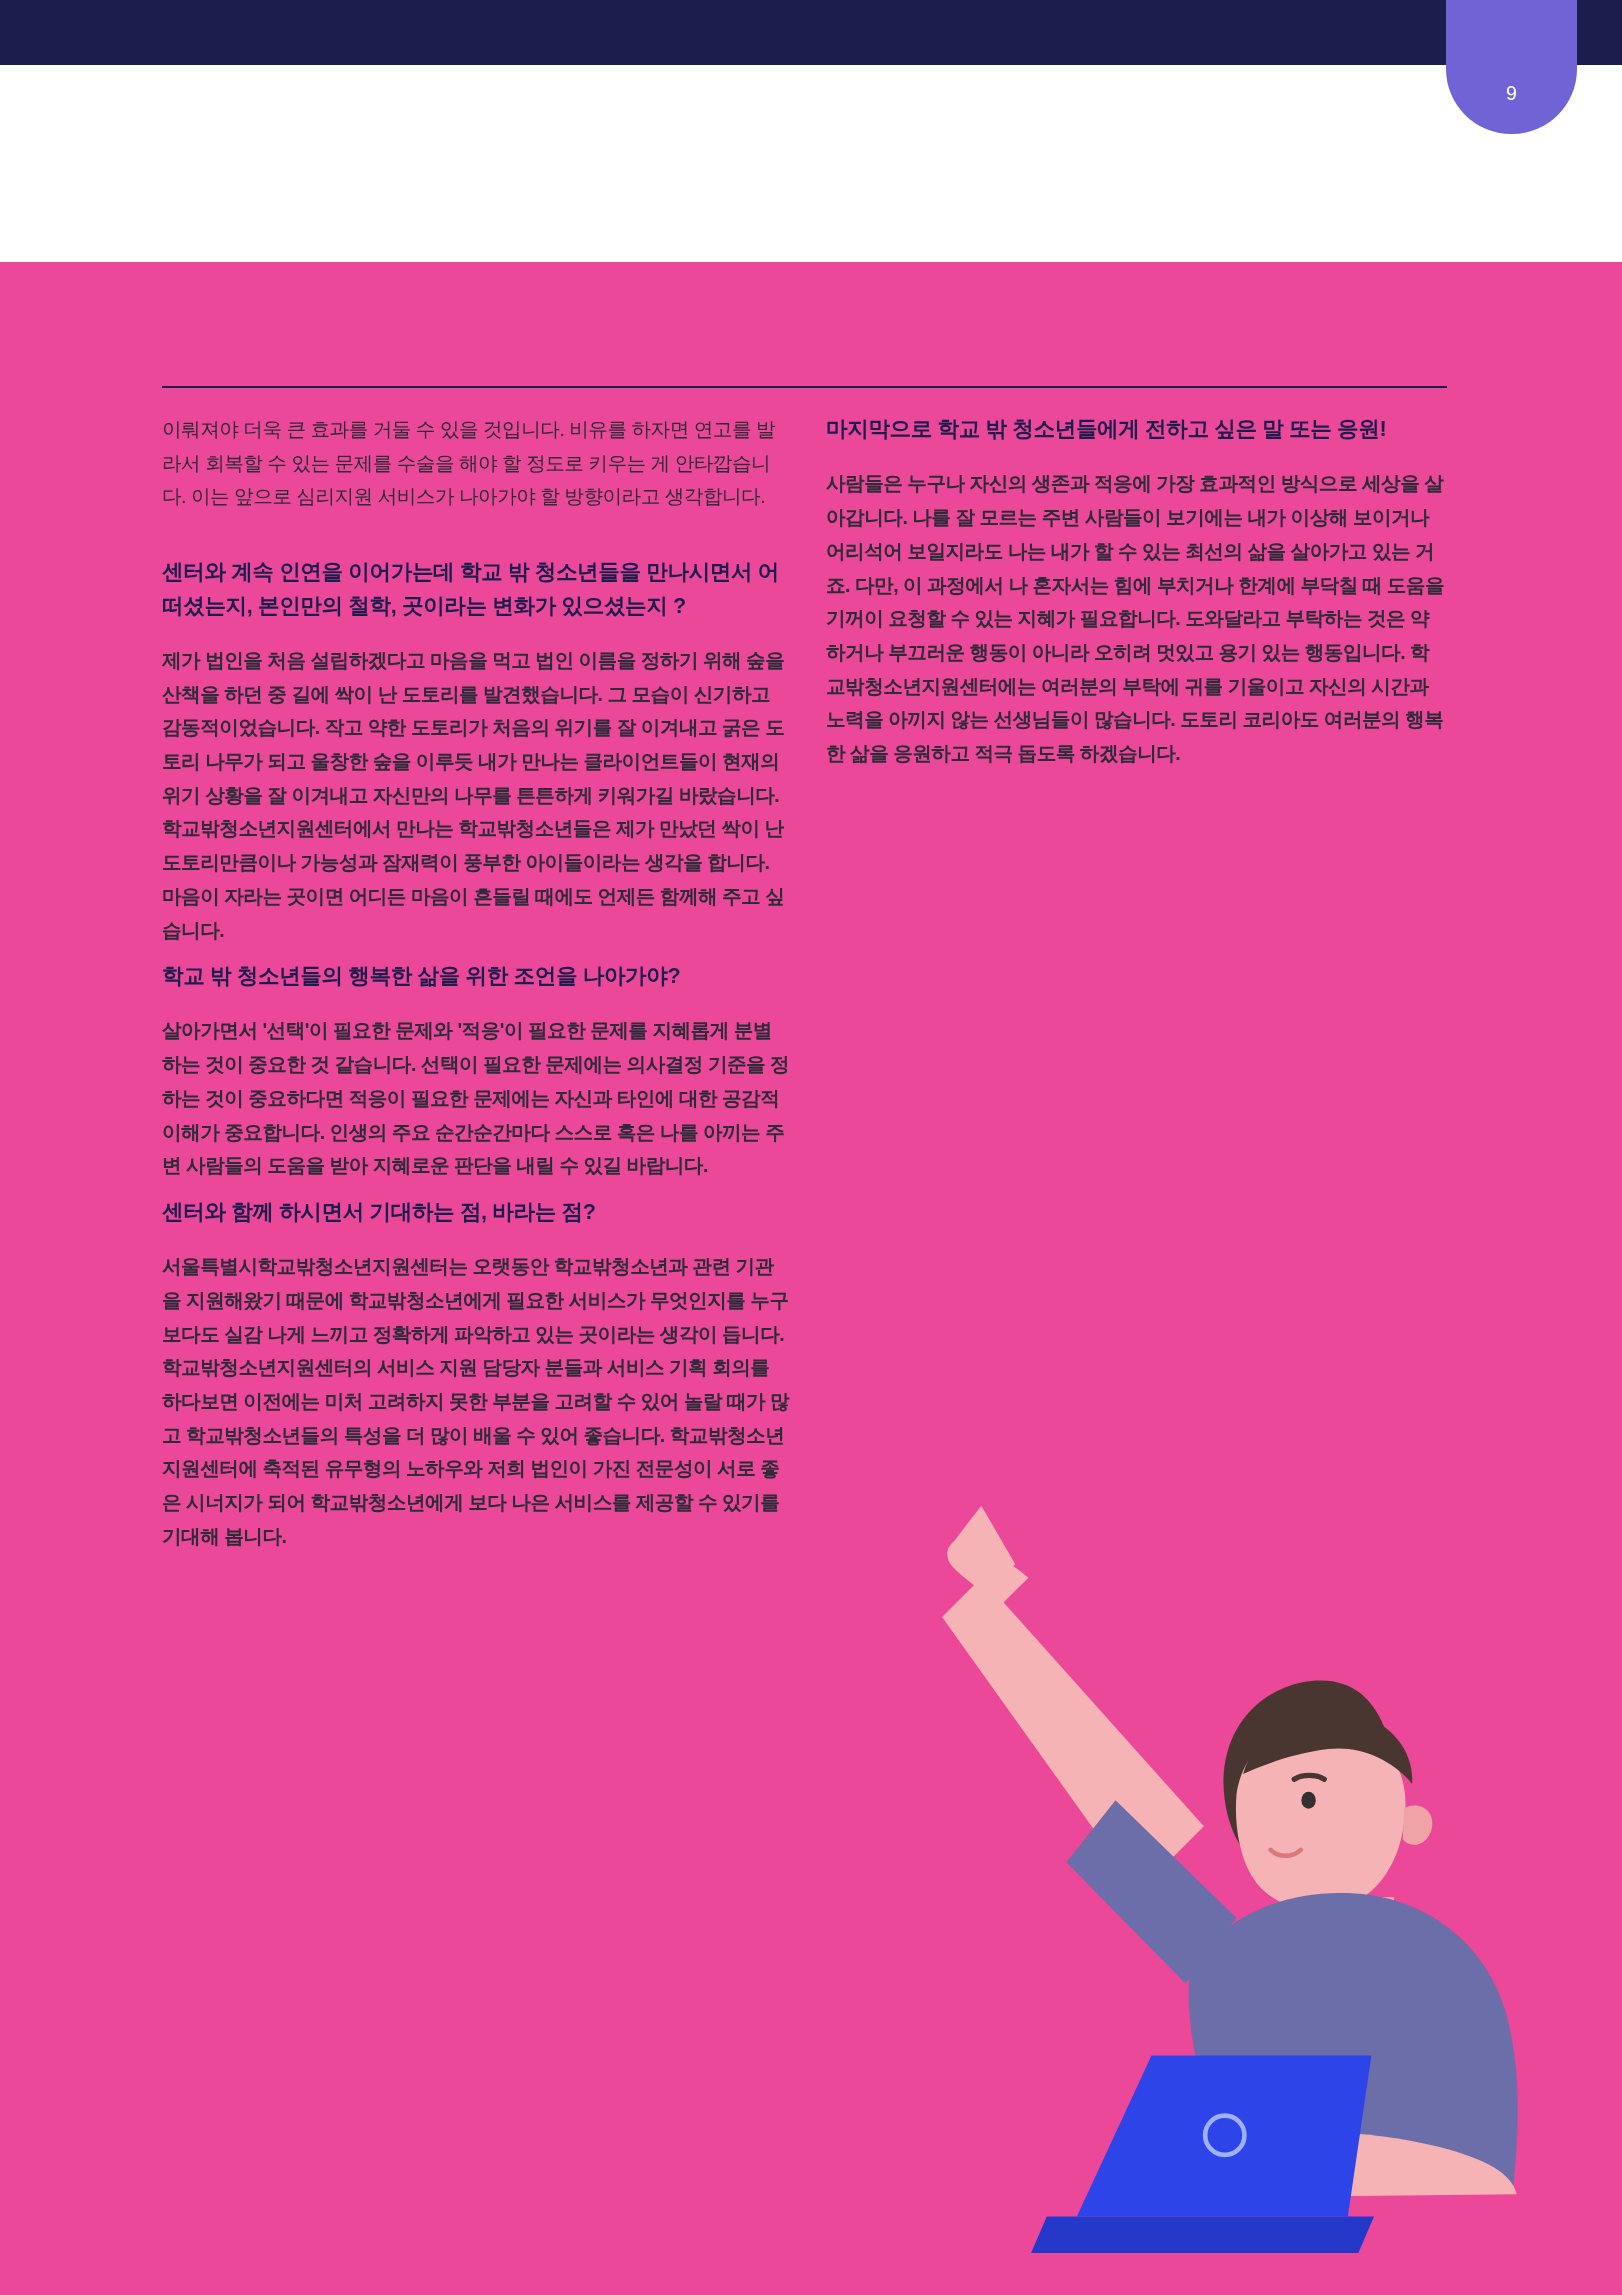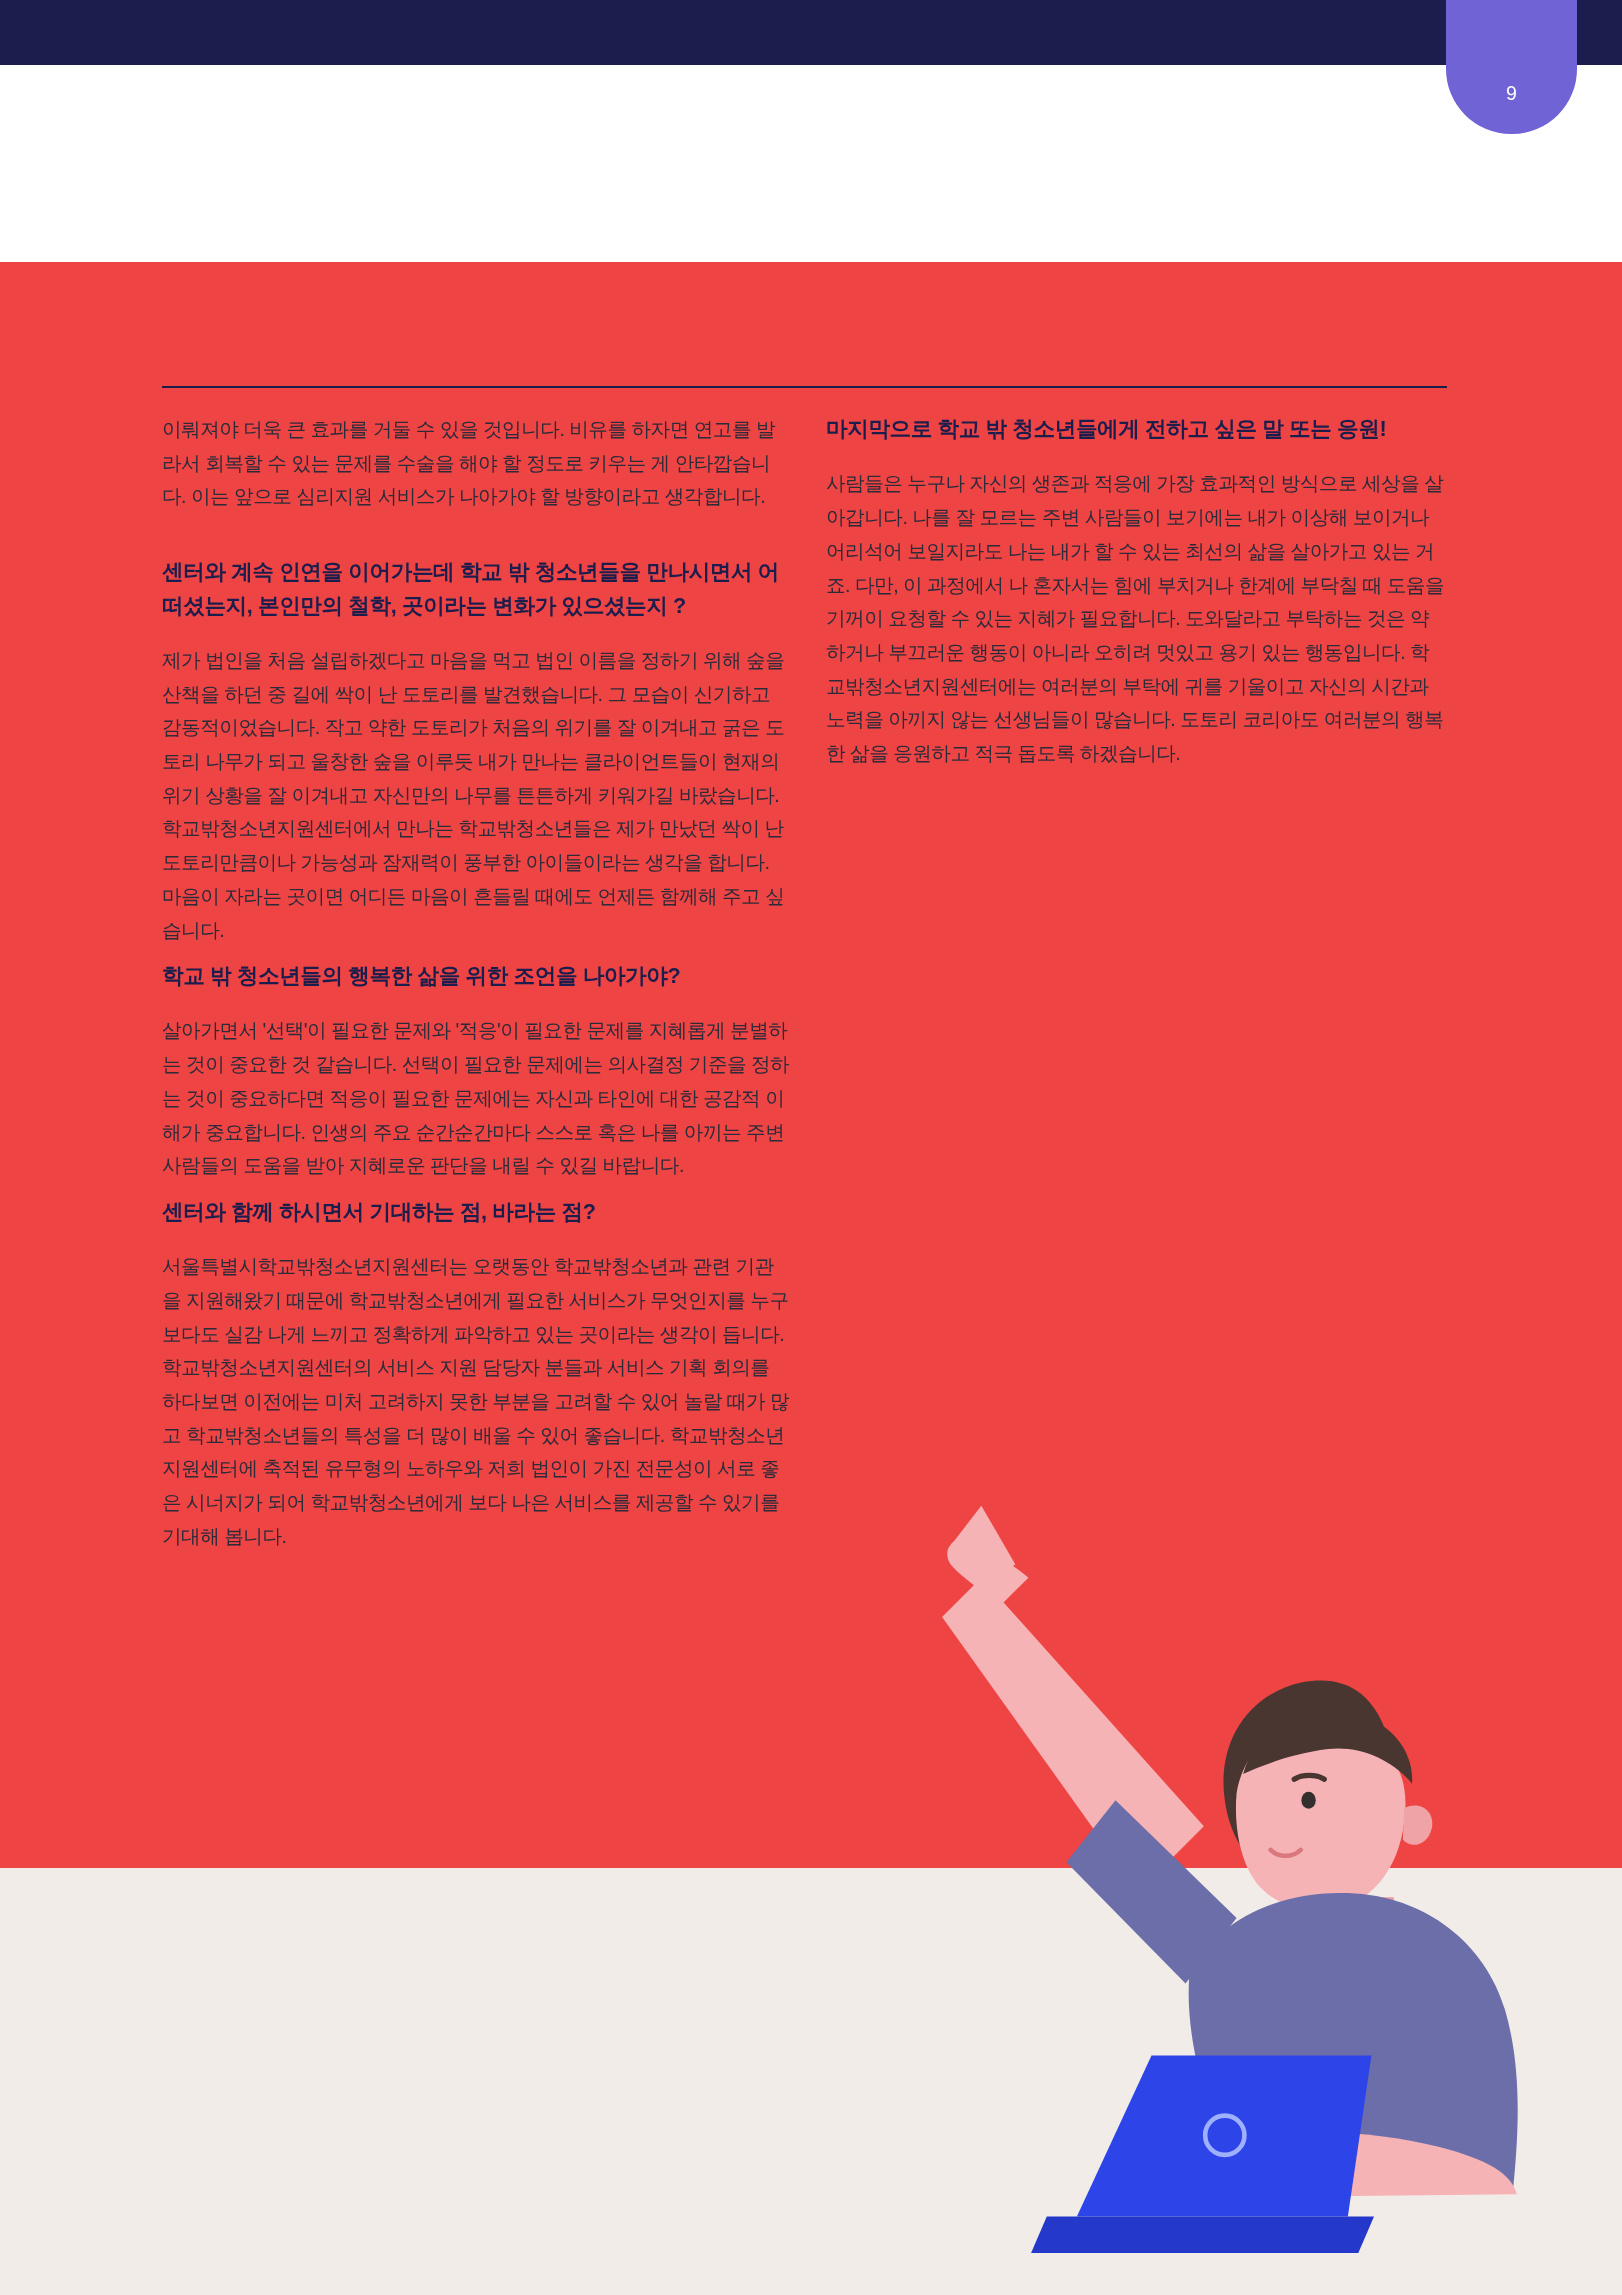--- a/index.html
+++ b/index.html
@@ -50,22 +50,22 @@
     font-weight: 400;
     letter-spacing: 0.3px;
   }
 
   
   .content {
     position: absolute;
     left: 0;
     top: 262px;
     width: 1623px;
-    height: 1606px;
-    background: #ef4444;
+    height: 2034px;
+    background: #ec4899;
   }
 
   .rule {
     position: absolute;
     left: 162px;
     top: 124px;
     width: 1285px;
     height: 2px;
     background: #1b1d4d;
   }
@@ -92,21 +92,21 @@
     letter-spacing: -0.4px;
   }
   p.body {
     font-size: 19.6px;
     font-weight: 400;
     color: #2b2b3a;
     line-height: 1.72;
     margin: 0 0 41px 0;
     letter-spacing: -0.5px;
   }
-  p.body:last-child { margin-bottom: 0; }
+  p.body:last-child { margin-bottom: 0; font-weight: bold; }
   .block { margin-bottom: 11.8px; }
 
   
   .illus {
     position: absolute;
     left: 785px;
     top: 1224px;
     width: 805px;
     height: 805px;
   }

